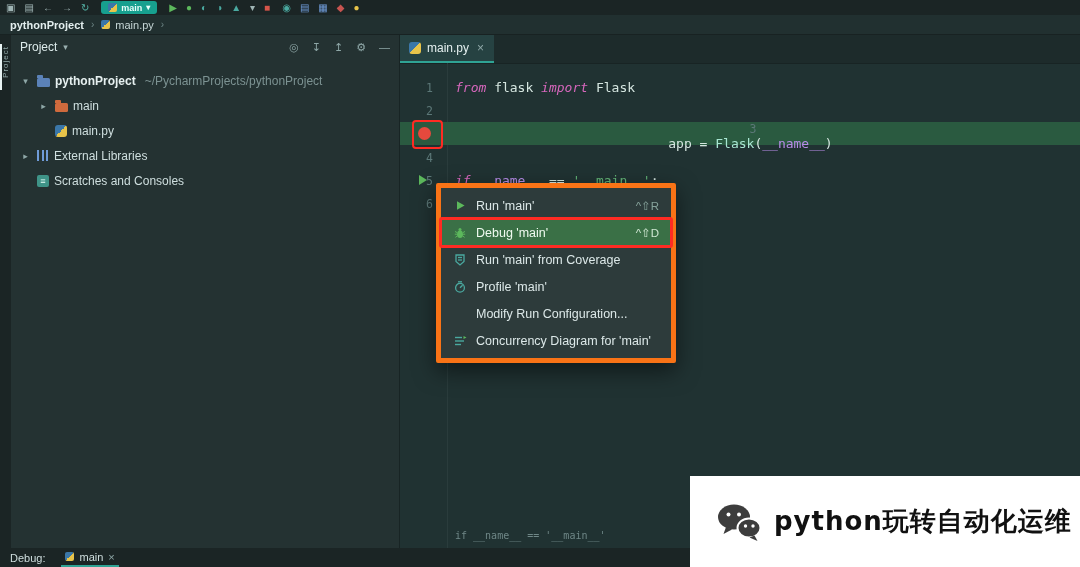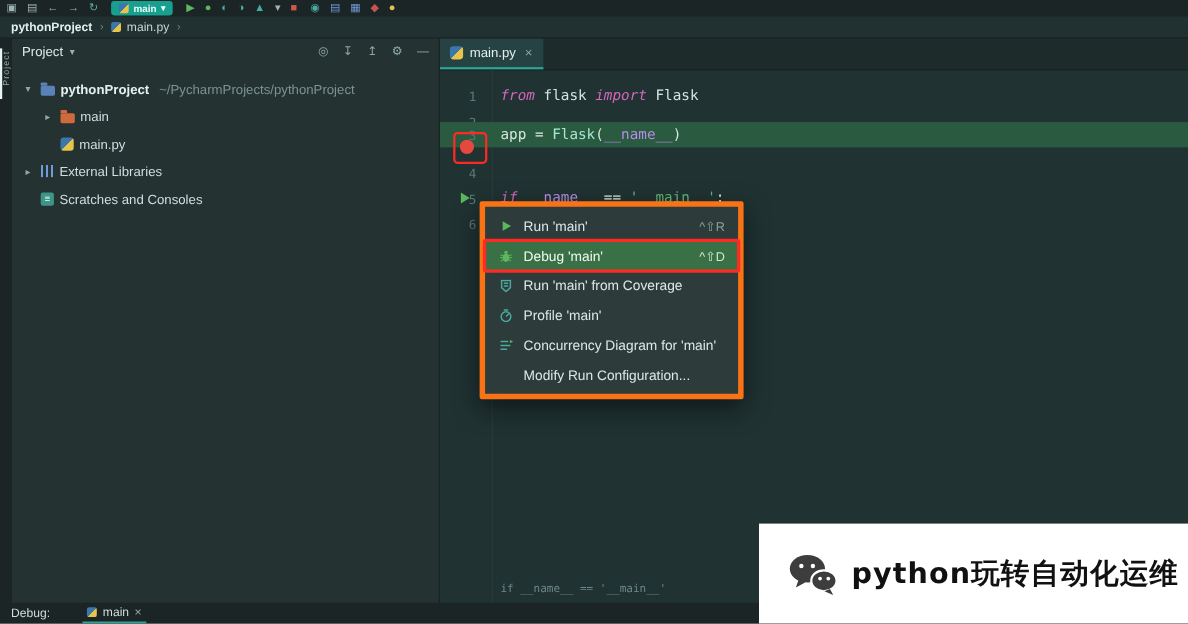--- a/index.html
+++ b/index.html
@@ -66,21 +66,21 @@
   
   .context-menu{position:absolute;left:436px;top:183px;width:230px;background:var(--menu_bg);border:5px solid #f97316;border-radius:2px;box-shadow:0 8px 22px rgba(0,0,0,.5);padding:4px 0;z-index:20}
   .menu-item{height:27px;display:flex;align-items:center;gap:9px;padding:0 12px;font-size:12.5px;color:#dce8e8;position:relative}
   .menu-item .mi-icon{width:14px;display:flex;justify-content:center;align-items:center;flex:none}
   .menu-item .shortcut{margin-left:auto;color:#86a39b;font-size:11.5px}
   .menu-item.selected{background:var(--menu_selected);color:#f0faf0}
   .menu-item.selected .shortcut{color:#cfe6d2}
   .menu-annotation{position:absolute;left:-2px;right:-2px;top:-2px;bottom:-2px;border:3px solid var(--annotation);border-radius:3px;pointer-events:none;z-index:2}
 
   
-  .debug-bar{position:absolute;left:0;right:0;bottom:0;height:19px;background:var(--toolbar_bg);display:flex;align-items:center;gap:30px;padding:0 10px;font-size:11px;color:#cfdede;z-index:5}
+  .debug-bar{position:absolute;left:0;right:0;bottom:0;height:19px;background:var(--toolbar_bg);display:flex;align-items:center;gap:16px;padding:0 10px;font-size:11px;color:#cfdede;z-index:5}
   .debug-tab{display:flex;align-items:center;gap:5px;height:100%;border-bottom:2px solid var(--accent);padding:0 4px;box-sizing:border-box}
   .debug-tab .close{color:#8fa8a8}
 
   
   .watermark-area{position:absolute;left:690px;top:476px;right:0;bottom:0;background:#ffffff;z-index:30;display:flex;align-items:center;gap:12px;padding-left:26px}
   .watermark-text{font-size:26px;color:#111;font-family:"DejaVu Sans",sans-serif;font-weight:700;letter-spacing:1px}
 </style>
 </head>
 <body>
 
@@ -185,21 +185,21 @@
     </div>
     <div class="code-area" id="code-area">
         <div class="cline" style="top: 13px;">
           <span class="gnum">1</span>
           <span class="ctext"><span class="tok-kw">from</span><span class="tok-plain"> flask </span><span class="tok-kw">import</span><span class="tok-plain"> Flask</span></span>
         </div>
         <div class="cline" style="top: 36px;">
           <span class="gnum">2</span>
           <span class="ctext"></span>
         </div>
-        <div class="cline hl" style="top: 48px;">
+        <div class="cline hl" style="top: 59px; flex-direction: column;">
           <span class="gnum">3</span>
           <span class="ctext"><span class="tok-plain">app </span><span class="tok-plain">= </span><span class="tok-call">Flask</span><span class="tok-plain">(</span><span class="tok-dunder">__name__</span><span class="tok-plain">)</span></span>
         </div>
         <div class="bp-annotation" style="top: 57px;"></div>
         <div class="breakpoint" style="top: 64px;"></div>
         <div class="cline" style="top: 83px;">
           <span class="gnum">4</span>
           <span class="ctext"></span>
         </div>
         <div class="cline" style="top: 106px;">
@@ -258,35 +258,35 @@
         <span class="mi-icon">
           <svg width="12" height="12" viewBox="0 0 12 12">
             <circle cx="6" cy="6.8" r="4.4" fill="none" stroke="#4aa9a0" stroke-width="1.3"></circle>
             <line x1="6" y1="6.8" x2="8.6" y2="4.2" stroke="#4aa9a0" stroke-width="1.3"></line>
             <line x1="4" y1="0.8" x2="8" y2="0.8" stroke="#4aa9a0" stroke-width="1.3"></line>
           </svg>
         </span>
         <span class="mi-label">Profile 'main'</span>
       </div>
       <div class="menu-item">
+        <span class="mi-icon"></span>
+        <span class="mi-label">Modify Run Configuration...</span>
+      </div>
+      <div class="menu-item">
         <span class="mi-icon">
           <svg width="13" height="12" viewBox="0 0 13 12">
             <g stroke="#4aa9a0" stroke-width="1.4">
               <line x1="1" y1="2.5" x2="8" y2="2.5"></line>
               <line x1="1" y1="6" x2="10" y2="6"></line>
               <line x1="1" y1="9.5" x2="7" y2="9.5"></line>
             </g>
             <path d="M9.5 1 L12.5 2.5 L9.5 4 Z" fill="#5cb85c"></path>
           </svg>
         </span>
         <span class="mi-label">Concurrency Diagram for 'main'</span>
-      </div>
-      <div class="menu-item">
-        <span class="mi-icon"></span>
-        <span class="mi-label">Modify Run Configuration...</span>
       </div>
     </div>
 
   <div class="debug-bar">
     <span>Debug:</span>
     <div class="debug-tab">
       <span class="py-icon small"></span>
       <span>main</span>
       <span class="close">×</span>
     </div>

